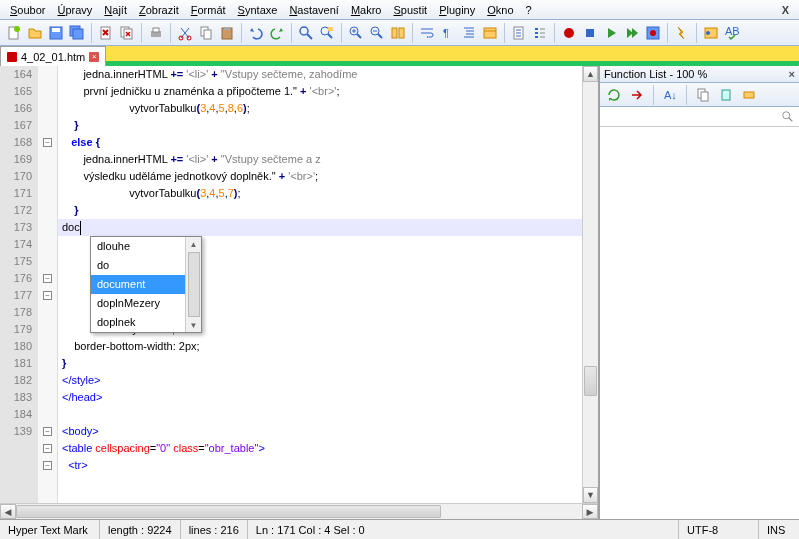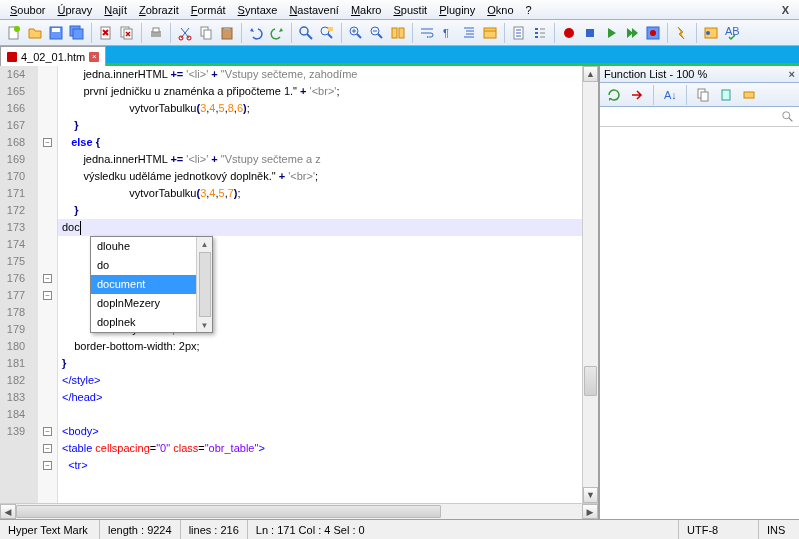--- a/index.html
+++ b/index.html
@@ -5,43 +5,43 @@
 *{box-sizing:border-box;margin:0;padding:0;font-family:"Segoe UI",Tahoma,sans-serif;font-size:11px}
 body{background:#fff;width:799px;height:539px;overflow:hidden;position:relative;display:flex;flex-direction:column}
 .menubar{display:flex;background:linear-gradient(#fdfdfd,#e8eef7);border-bottom:1px solid #99b2d6;height:20px;align-items:center;padding:0 4px;font-size:12px}
 .menubar span{padding:2px 6px;cursor:default}
 .menubar span.u::first-letter{text-decoration:underline}
 .menubar .close-x{margin-left:auto;font-family:Arial;color:#444;font-weight:bold;padding:0 6px}
 .toolbar{display:flex;background:linear-gradient(#f7f9fc,#e4ecf7);border-bottom:1px solid #99b2d6;height:26px;align-items:center;padding:0 4px;gap:1px}
 .tbtn{width:20px;height:20px;display:flex;align-items:center;justify-content:center;border-radius:2px}
 .tbtn svg{width:16px;height:16px}
 .sep{width:1px;height:20px;background:#b8c8de;margin:0 3px}
-.tabbar{display:flex;background:#0ea5e9;height:20px;border-bottom:3px solid #22c55e}
+.tabbar{display:flex;background:#fde047;height:20px;border-bottom:5px solid #22c55e}
 .tab{background:#fff;border:1px solid #a0a0a0;border-bottom:none;padding:2px 6px;display:flex;align-items:center;gap:4px;height:20px;margin-top:0}
 .tab .ico{width:10px;height:10px;background:#c00;border-radius:1px}
 .tab .x{width:10px;height:10px;background:#d9534f;color:#fff;display:flex;align-items:center;justify-content:center;font-size:8px;border-radius:1px}
 .main{display:flex;flex:1;min-height:0}
 .editor{flex:1;display:flex;flex-direction:column;min-width:0;position:relative;border-right:1px solid #a0a0a0}
 .code-area{flex:1;display:flex;overflow:hidden;font-family:Consolas,"Courier New",monospace;font-size:13px;position:relative}
-.gutter{background:#e4e4e4;color:#808080;text-align:center;padding:0 6px 0 0;line-height:17px;user-select:none;width:38px}
+.gutter{background:#e4e4e4;color:#808080;text-align:right;padding:0 6px 0 0;line-height:17px;user-select:none;width:38px}
 .fold{width:20px;background:#f7f7f7;line-height:17px;text-align:center;color:#808080;font-size:9px;border-right:1px solid #ddd;position:relative}
 .fold .fm{height:17px;display:flex;align-items:center;justify-content:center}
 .fold .box{width:9px;height:9px;border:1px solid #888;background:#fff;font-size:8px;line-height:7px;color:#666}
 .src{flex:1;padding-left:4px;line-height:17px;white-space:pre;color:#000;background:#fff;position:relative;overflow:hidden}
 .hl-line{position:absolute;left:0;right:0;height:17px;background:#e8e8ff;z-index:0}
 .src .l{position:relative;z-index:1;height:17px}
 .kw{color:#0000ff;font-weight:bold}
 .str{color:#808080}
 .num{color:#ff8000}
 .op{color:#000080;font-weight:bold}
 .tag{color:#0000ff}
 .attr{color:#ff0000}
 .aval{color:#8000ff}
 .dim{color:#808080}
-.ac{position:absolute;z-index:5;background:#fff;border:1px solid #888;box-shadow:2px 2px 4px rgba(0,0,0,0.3);font-family:Consolas,monospace;font-size:13px;width:123px}
+.ac{position:absolute;z-index:5;background:#fff;border:1px solid #888;box-shadow:2px 2px 4px rgba(0,0,0,0.3);font-family:Consolas,monospace;font-size:13px;width:112px}
 .ac .item{padding:1px 6px}
 .ac .sel{background:#3399ff;color:#fff}
 .ac .sb{position:absolute;right:0;top:0;bottom:0;width:16px;background:#f0f0f0;border-left:1px solid #ccc;display:flex;flex-direction:column;align-items:center;justify-content:space-between}
 .ac .sb .arr{font-size:8px;color:#666;height:14px;display:flex;align-items:center}
 .ac .sb .thumb{width:12px;flex:1;background:#ddd;border:1px solid #bbb;margin:1px}
 .vscroll{width:16px;background:#f0f0f0;border-left:1px solid #ccc;display:flex;flex-direction:column}
 .vscroll .arr{height:16px;display:flex;align-items:center;justify-content:center;font-size:9px;color:#555;background:linear-gradient(#fdfdfd,#e0e0e0);border:1px solid #bbb}
 .hscroll{height:16px;background:#f0f0f0;border-top:1px solid #ccc;display:flex}
 .hscroll .arr{width:16px;display:flex;align-items:center;justify-content:center;font-size:9px;color:#555;background:linear-gradient(#fdfdfd,#e0e0e0);border:1px solid #bbb}
 .hscroll .track{flex:1;position:relative}

